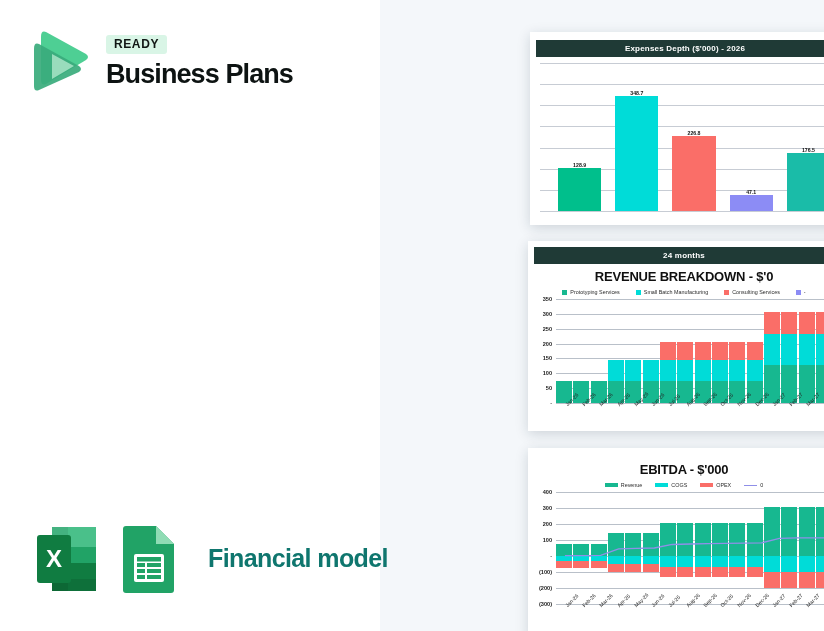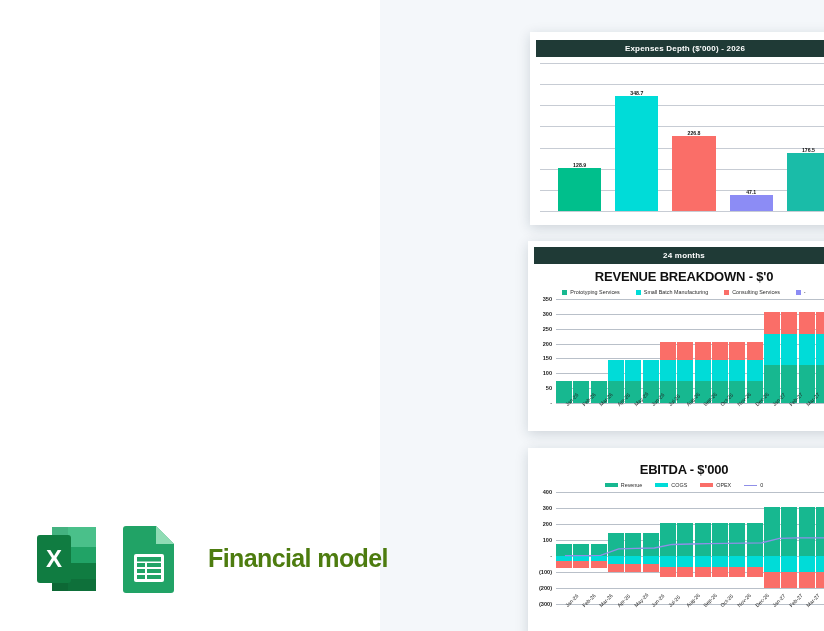--- a/index.html
+++ b/index.html
@@ -40,21 +40,21 @@
   .title-text {
     position: absolute; left: 28px; top: 104px;
     color: #ffffff; font-size: 52px; font-weight: 400;
     line-height: 1.17; letter-spacing: -0.5px; white-space: pre-line;
   }
 
   
   .formats { position: absolute; left: 34px; top: 521px; display: flex; align-items: center; gap: 14px; }
   .fmt-icon { width: 68px; height: 74px; flex: none; }
   .fmt-icon svg { display: block; width: 68px; height: 74px; }
-  .fmt-label { font-size: 25px; font-weight: 700; color: #4d7c0f; letter-spacing: -0.6px; margin-left: 10px; white-space: nowrap; }
+  .fmt-label { font-size: 25px; font-weight: 700; color: #0f766e; letter-spacing: -0.6px; margin-left: 10px; white-space: nowrap; }
 
   
   .card {
     position: absolute; background: #ffffff;
     box-shadow: 0 3px 12px rgba(20,40,60,0.17);
     overflow: hidden;
   }
   .card-1 { left: 530px; top: 32px; width: 310px; height: 193px; padding: 8px 6px 4px 6px; }
   .card-2 { left: 528px; top: 241px; width: 312px; height: 190px; padding: 6px 6px 2px 6px; }
   .card-3 { left: 528px; top: 448px; width: 312px; height: 190px; padding: 6px 6px 2px 6px; }
@@ -110,20 +110,33 @@
     transform-origin: left top; transform: rotate(-45deg);
   }
 </style>
 </head>
 <body>
 
 <div id="root">
 
   <div class="right-panel"></div>
 
+  <div class="brand">
+    <div class="logo-mark">
+      <svg viewBox="0 0 62 64">
+        <path d="M16 4 L56 26 Q60 29 56 32 L16 56 Q11 58 11 52 L11 9 Q11 2 16 4 Z" fill="#4ecf94"></path>
+        <path d="M9 16 L49 38 Q53 41 49 44 L9 62 Q4 64 4 58 L4 21 Q4 14 9 16 Z" fill="#3aab7c" opacity="0.92"></path>
+        <path d="M22 26 L44 38 L22 51 Z" fill="#b9ebd2" opacity="0.75"></path>
+      </svg>
+    </div>
+    <div class="brand-text">
+      <span class="ready-badge">READY</span>
+      <div class="brand-name">Business Plans</div>
+    </div>
+  </div>
 
 
   <div class="formats">
     <div class="fmt-icon">
       <svg viewBox="0 0 68 74">
         <rect x="18" y="6" width="44" height="20" fill="#4ac08a"></rect>
         <rect x="18" y="26" width="44" height="16" fill="#21a366"></rect>
         <rect x="18" y="42" width="44" height="16" fill="#107c41"></rect>
         <rect x="18" y="58" width="44" height="12" fill="#0e703a"></rect>
         <rect x="18" y="6" width="16" height="64" fill="#000" opacity="0.07"></rect>

